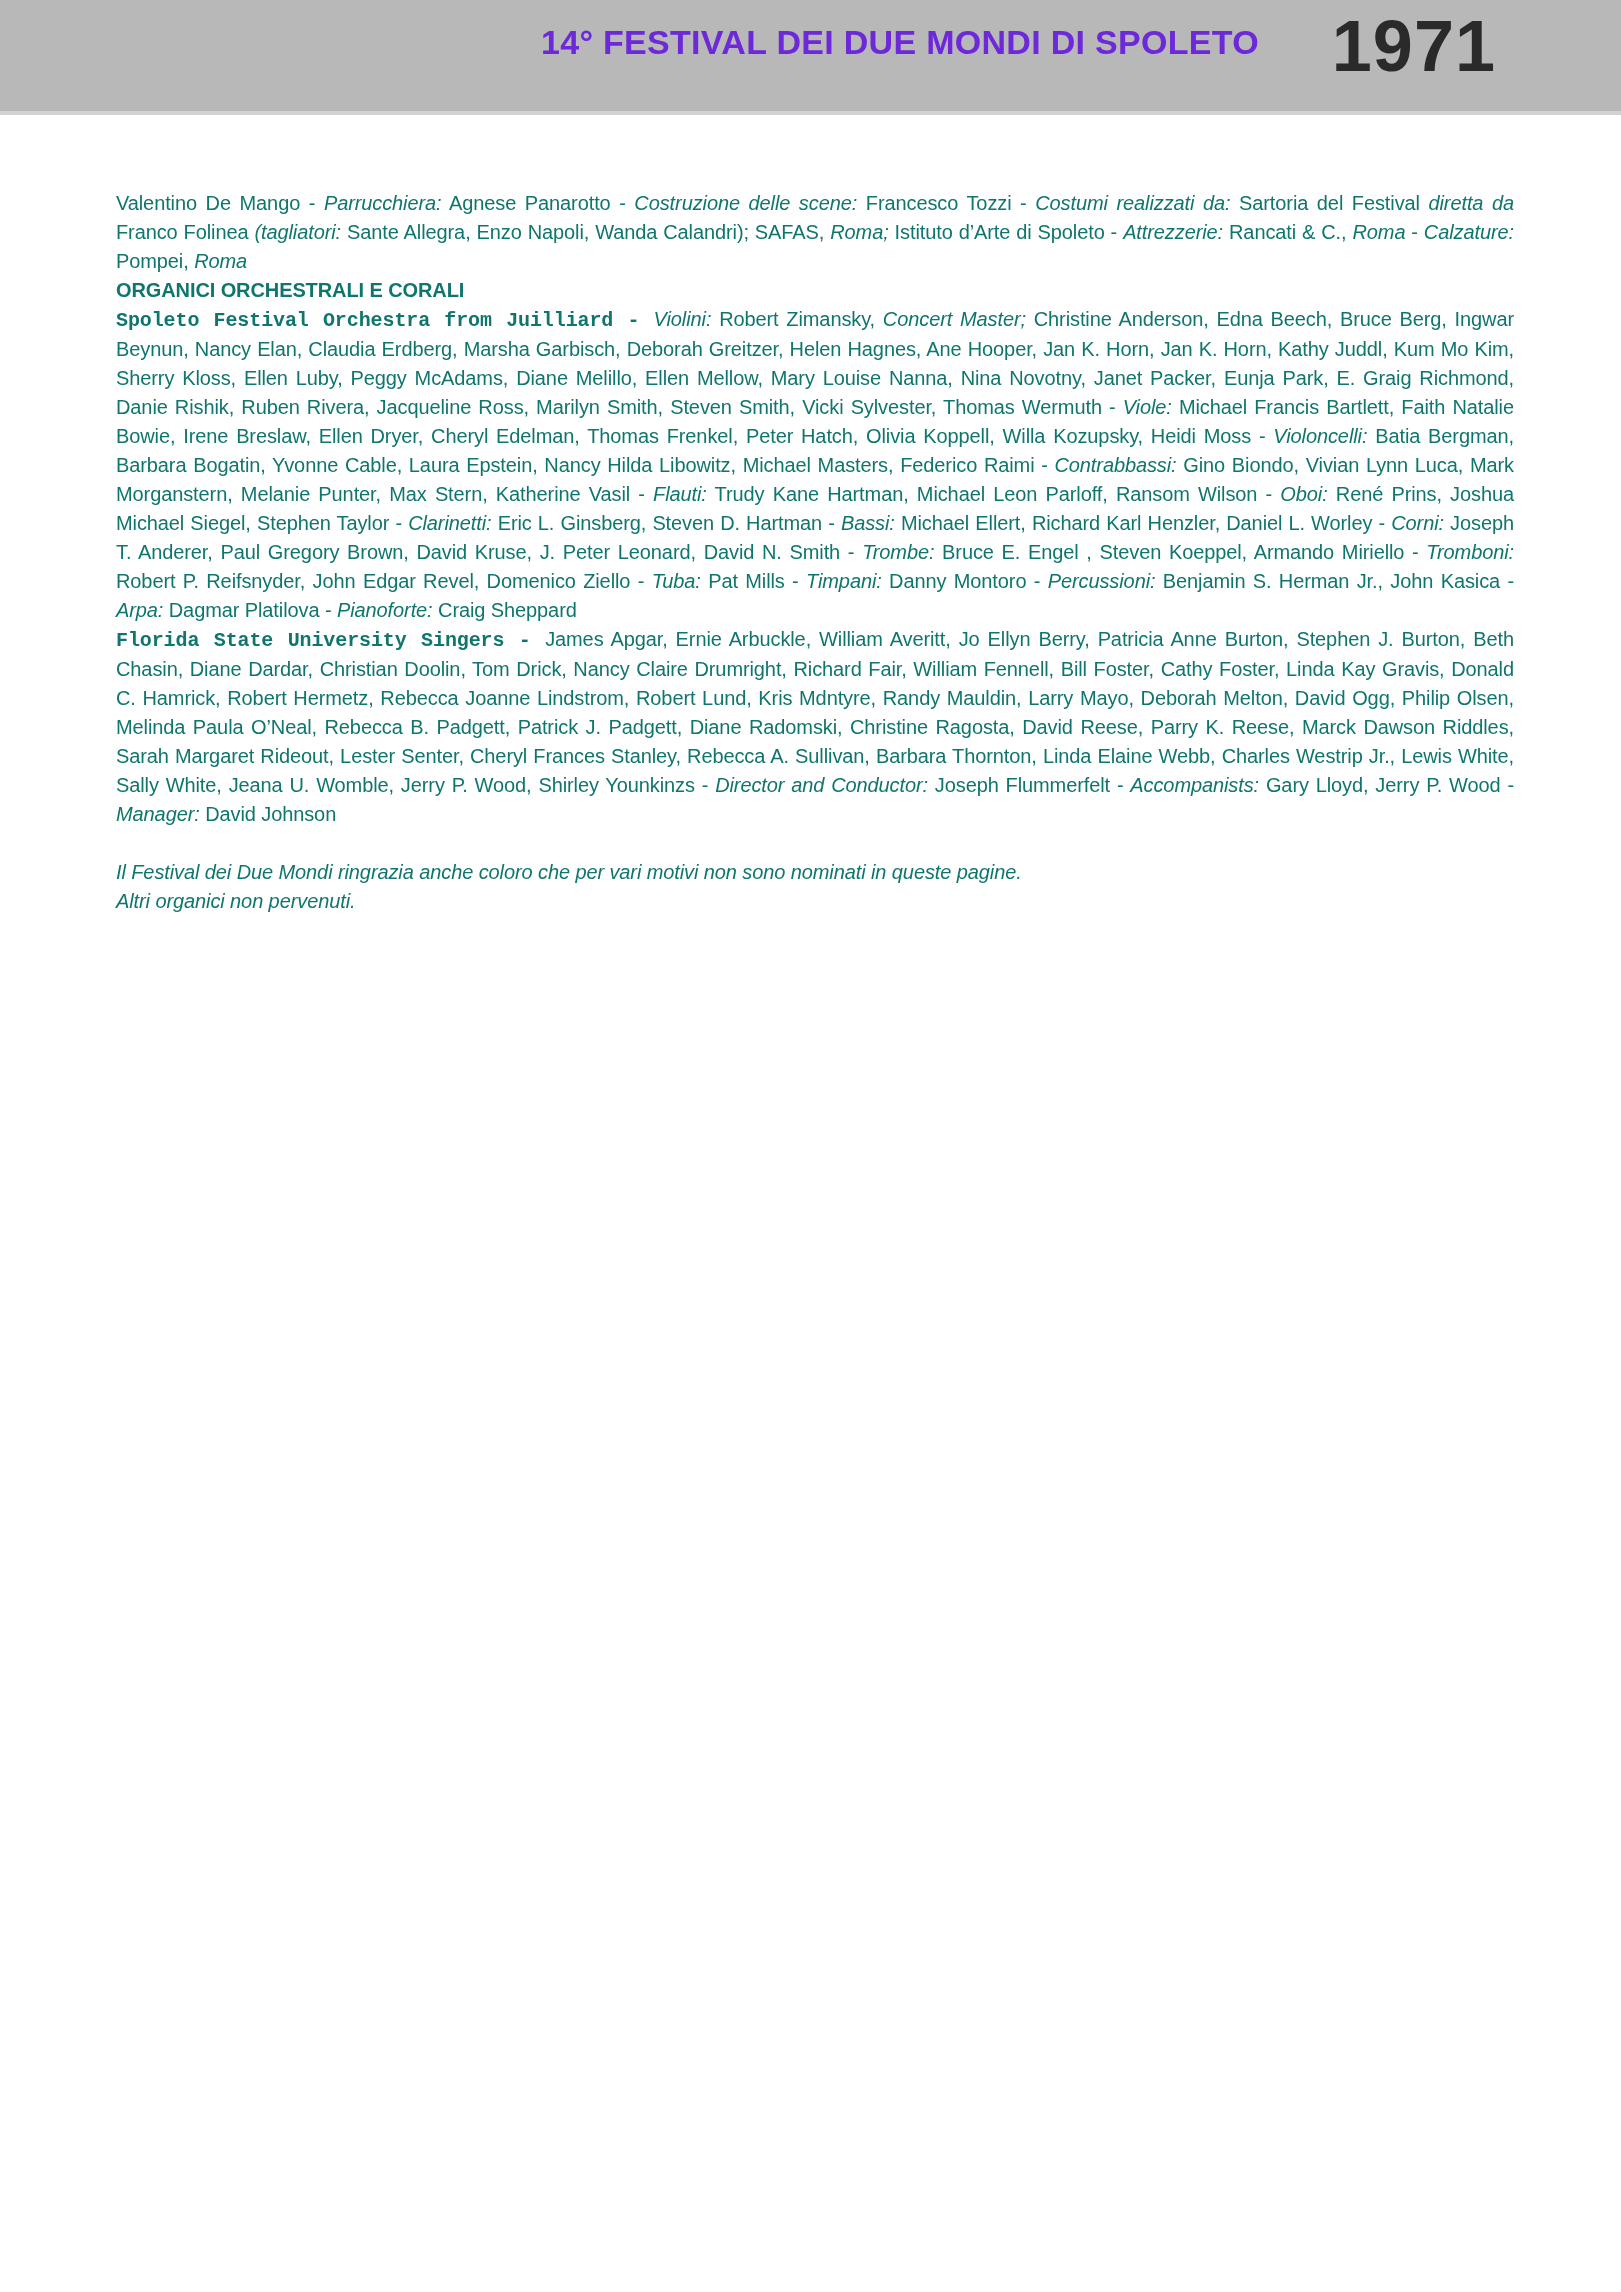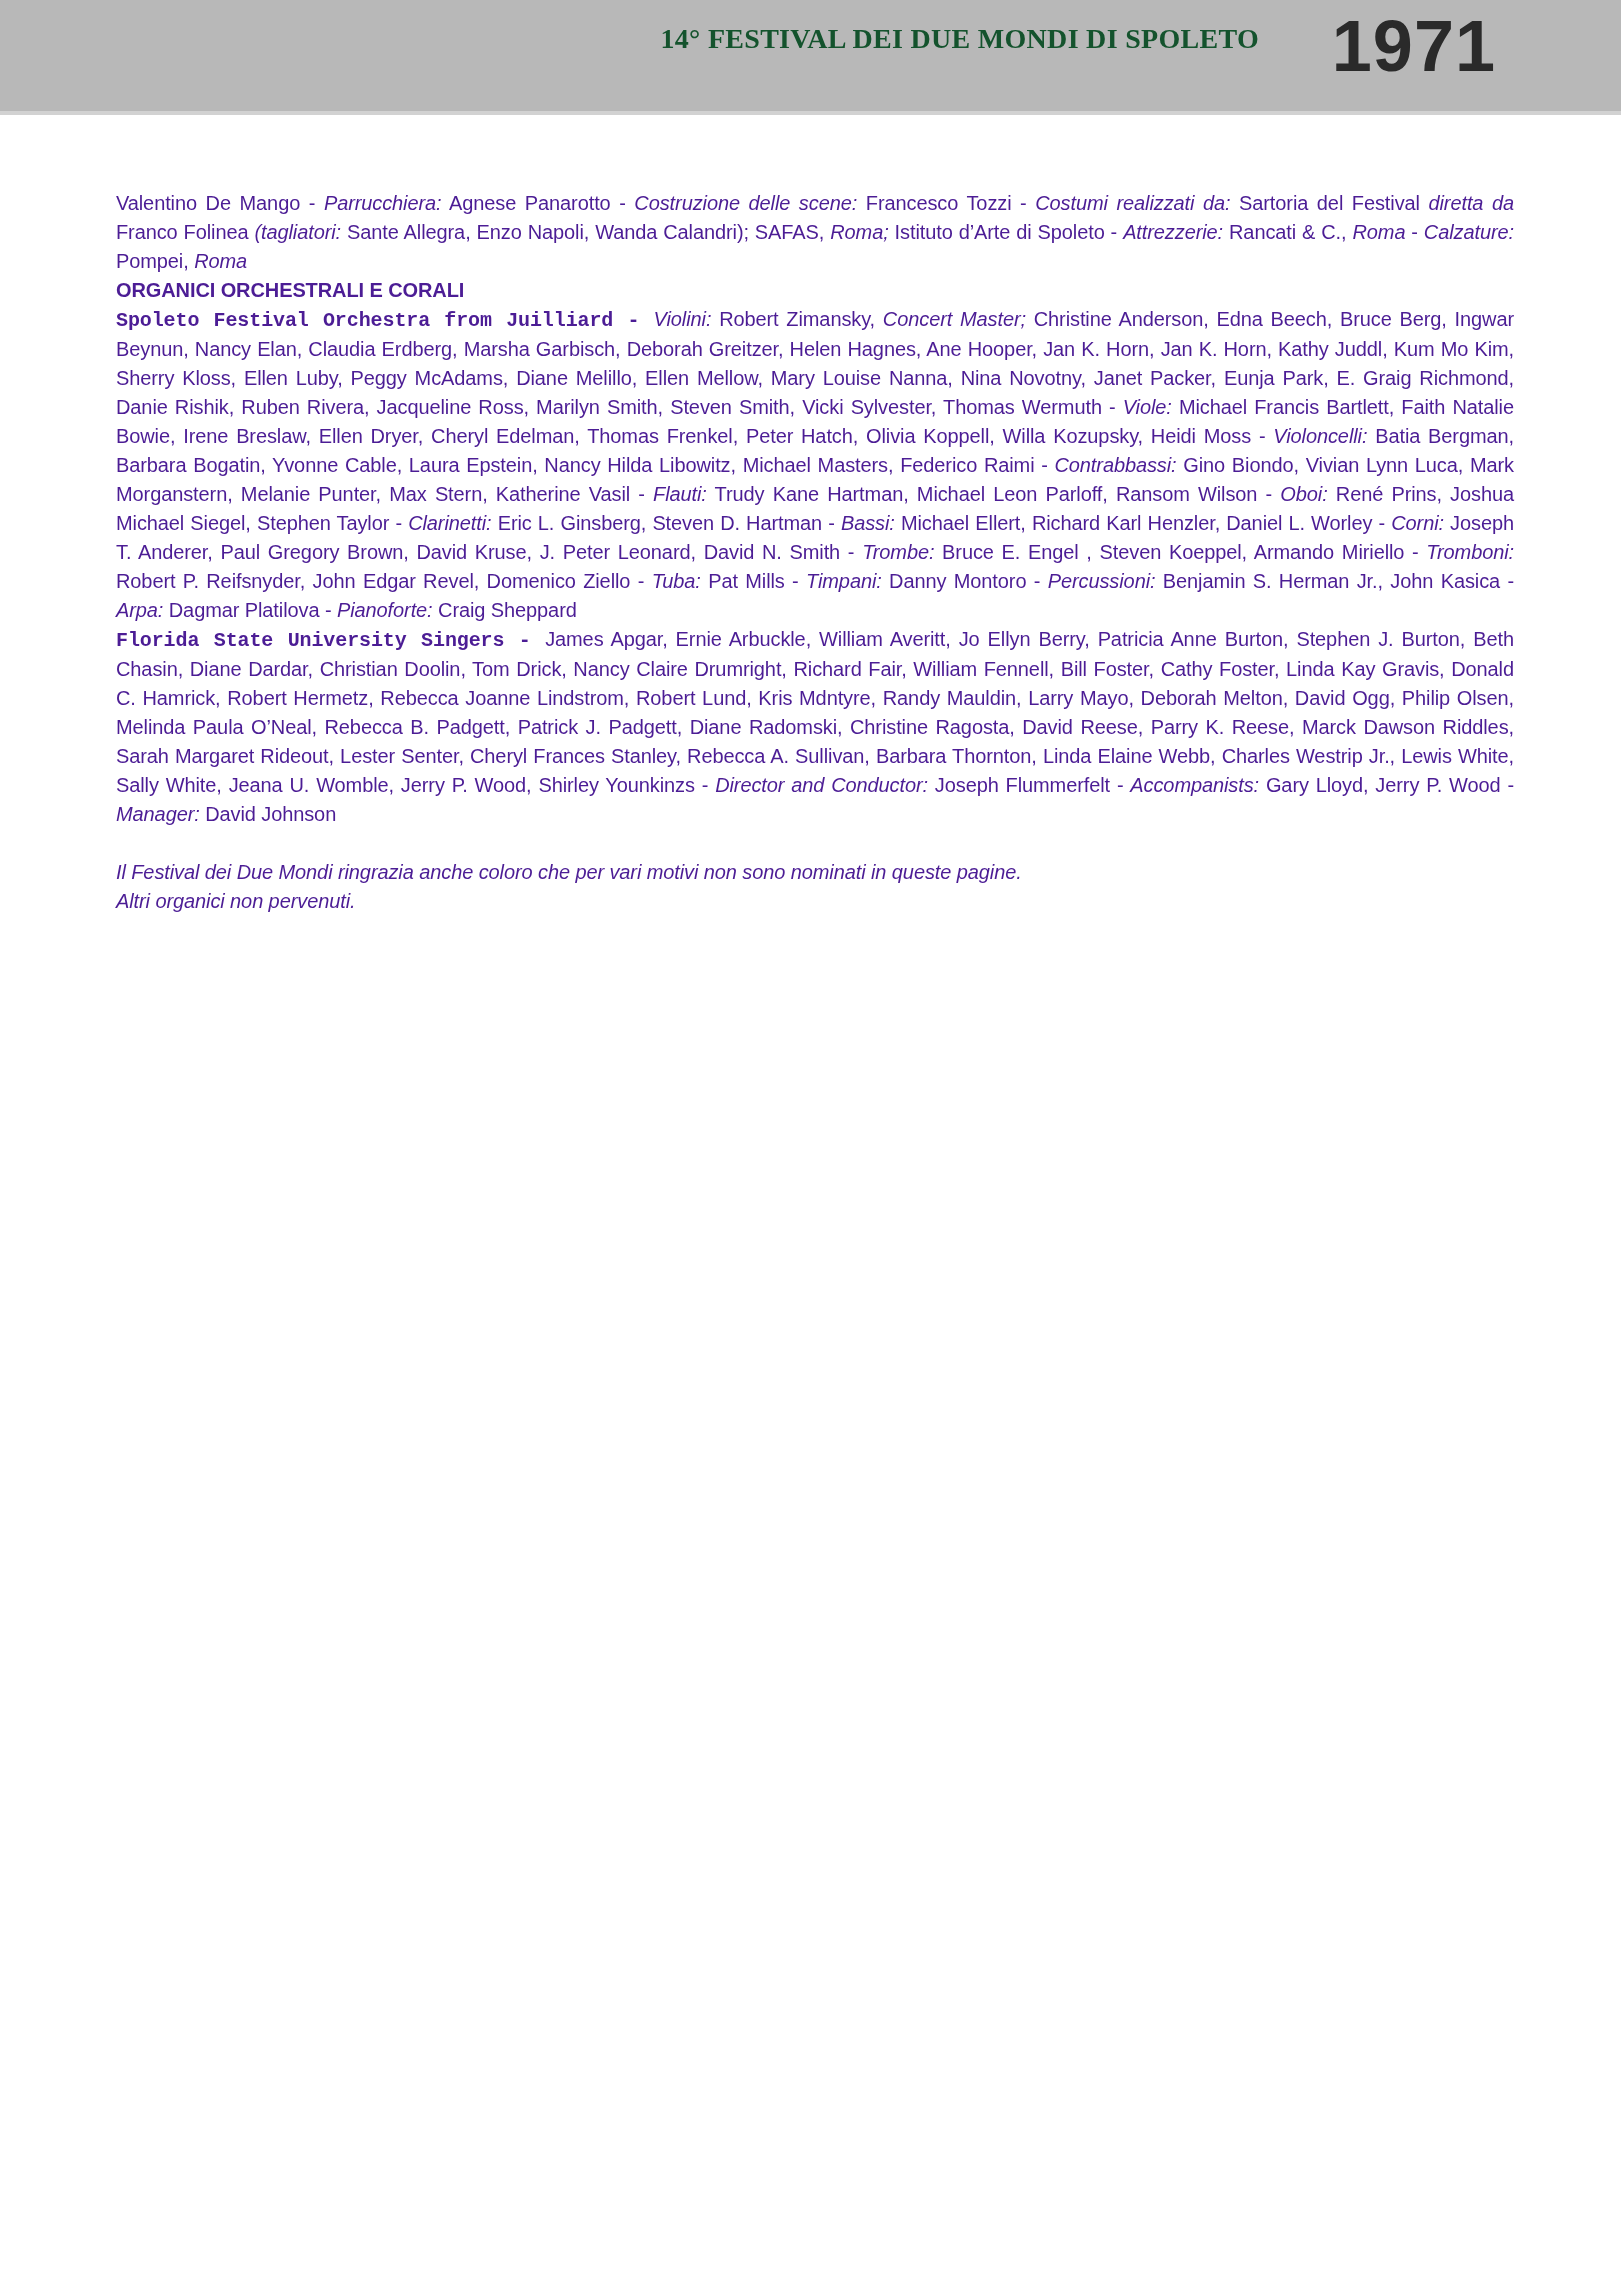--- a/index.html
+++ b/index.html
@@ -16,44 +16,43 @@
   .header-bar {
     position: relative;
     height: 111px;
     background: #b8b8b8;
     border-bottom: 4.9px solid #d2d2d2;
   }
   .festival-title {
     position: absolute;
     top: 24.5px;
     right: 362px;
-    font-size: 28px;
+    font-size: 34px;
     font-weight: bold;
     line-height: 1;
     letter-spacing: 0.3px;
-    color: #14532d;
+    color: #6d28d9;
     white-space: nowrap;
-    font-family: Liberation Serif, serif;
   }
   .year-label {
     position: absolute;
     top: 9.8px;
     right: 125px;
     font-size: 72px;
     font-weight: bold;
     line-height: 1;
     letter-spacing: 1px;
     color: #2a2a2a;
     white-space: nowrap;
   }
   .page-content {
     padding: 74px 107px 0 116px;
     font-size: 20px;
     line-height: 29px;
-    color: #4c1d95;
+    color: #0f766e;
     letter-spacing: -0.1px;
   }
   .page-content p {
     margin: 0;
     text-align: justify;
   }
   .section-heading {
     font-weight: bold;
     text-align: left !important;
   }

